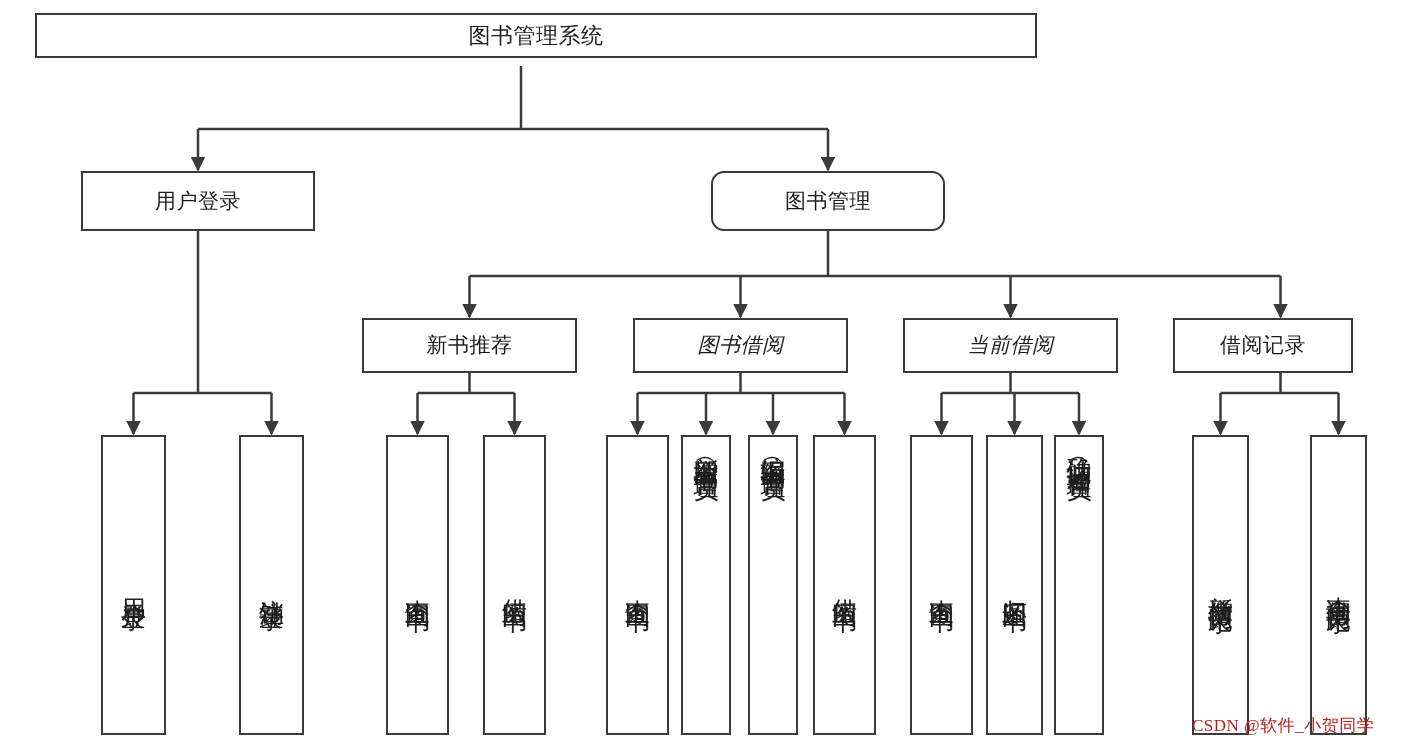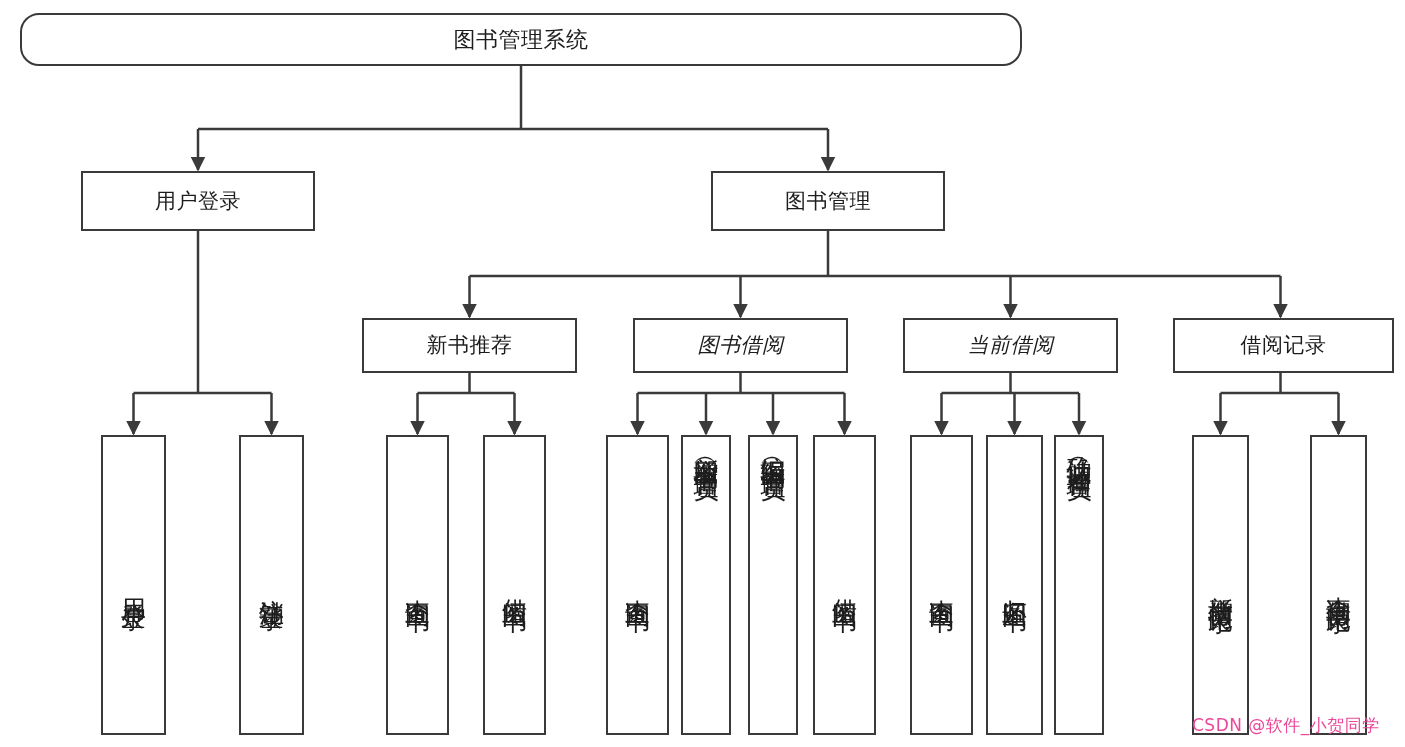--- a/index.html
+++ b/index.html
@@ -63,24 +63,25 @@
     line-height: 1.0;
     letter-spacing: 3px;
     white-space: nowrap;
   }
   .node.vert.centered {
     align-items: center;
   }
   .watermark {
     position: absolute;
     font-size: 17px;
-    color: #ec4899;
+    color: #b91c1c;
     letter-spacing: 0.5px;
     white-space: nowrap;
     user-select: none;
+    font-family: Liberation Serif, serif;
   }
 </style>
 </head>
 <body>
 
 <div id="canvas">
 
   <svg class="edges" viewBox="0 0 1405 747" xmlns="http://www.w3.org/2000/svg">
     <defs>
       <marker id="arrow" viewBox="0 0 10 10" refX="9" refY="5" markerWidth="6" markerHeight="6" orient="auto-start-reverse">
@@ -117,43 +118,43 @@
         <path d="M 941.5 393 L 941.5 434" marker-end="url(#arrow)"></path>
         <path d="M 1014.5 393 L 1014.5 434" marker-end="url(#arrow)"></path>
         <path d="M 1079 393 L 1079 434" marker-end="url(#arrow)"></path>
         <path d="M 1280.5 373 L 1280.5 393"></path>
         <path d="M 1220.5 393 L 1338.5 393"></path>
         <path d="M 1220.5 393 L 1220.5 434" marker-end="url(#arrow)"></path>
         <path d="M 1338.5 393 L 1338.5 434" marker-end="url(#arrow)"></path>
       </g>
   </svg>
 
-  <div class="node root horiz" style="left: 20px; top: 13px; width: 1002px; height: 53px; border-radius: 19px;">
+  <div class="node root horiz" style="left: 35px; top: 13px; width: 1002px; height: 45px;">
     <span class="label">图书管理系统</span>
   </div>
 
   <div id="level1-container">
       <div class="node horiz" style="left: 81px; top: 171px; width: 234px; height: 60px;">
         <span class="label">用户登录</span>
       </div>
-      <div class="node horiz" style="left: 711px; top: 171px; width: 234px; height: 60px;">
+      <div class="node horiz" style="left: 711px; top: 171px; width: 234px; height: 60px; border-radius: 13px;">
         <span class="label">图书管理</span>
       </div>
     </div>
   <div id="level2-container">
       <div class="node horiz" style="left: 362px; top: 318px; width: 215px; height: 55px;">
         <span class="label">新书推荐</span>
       </div>
       <div class="node horiz" style="left: 633px; top: 318px; width: 215px; height: 55px; font-style: italic;">
         <span class="label">图书借阅</span>
       </div>
       <div class="node horiz" style="left: 903px; top: 318px; width: 215px; height: 55px; font-style: italic;">
         <span class="label">当前借阅</span>
       </div>
-      <div class="node horiz" style="left: 1173px; top: 318px; width: 221px; height: 55px; align-items: center;">
+      <div class="node horiz" style="left: 1173px; top: 318px; width: 180px; height: 55px; align-items: center;">
         <span class="label">借阅记录</span>
       </div>
     </div>
   <div id="leaves-container">
       <div class="node vert centered" style="left: 101px; top: 435px; width: 65px; height: 300px;">
         <span class="label">用户登录</span>
       </div>
       <div class="node vert centered" style="left: 239px; top: 435px; width: 65px; height: 300px;">
         <span class="label">注销登录</span>
       </div>

